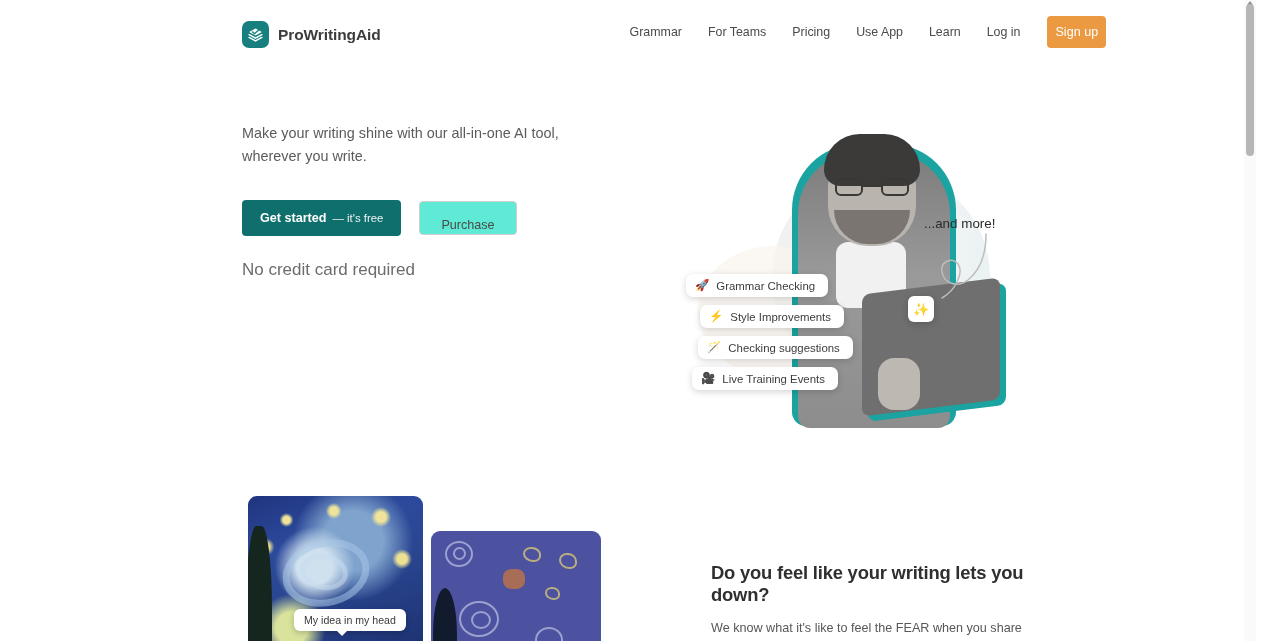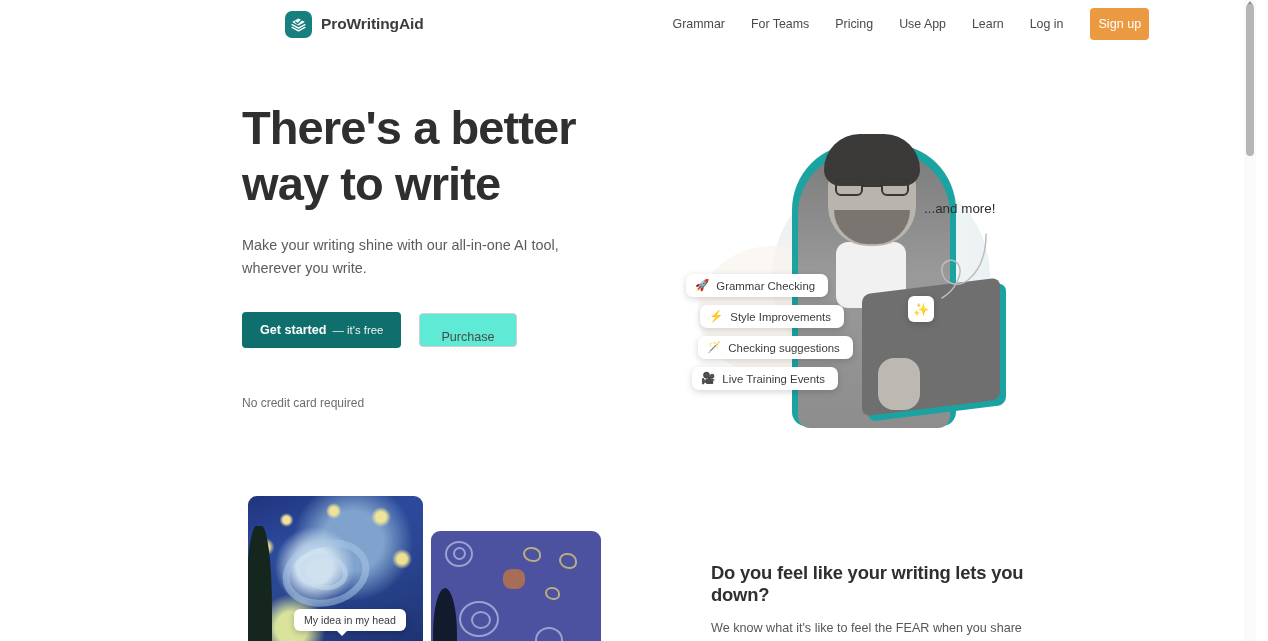--- a/index.html
+++ b/index.html
@@ -22,25 +22,24 @@
     height: 641px;
     position: relative;
     overflow: hidden;
     background: #ffffff;
   }
 
   
   header.site-header {
     height: 48px;
     display: flex;
-    align-items: center;
+    align-items: flex-end;
     padding: 0 0 0 242px;
     background: #ffffff;
     position: relative;
-    margin-left: 43px;
   }
 
   .brand {
     display: flex;
     align-items: center;
     gap: 9px;
     cursor: pointer;
   }
 
   .brand-mark {
@@ -148,22 +147,22 @@
     border: 1px solid #cfcfcf;
     border-radius: 4px;
     height: 33px;
     padding: 16px 21px;
     font-size: 12.6px;
     cursor: pointer;
     font-family: "Liberation Sans", sans-serif;
   }
 
   .hero-note {
-    margin-top: 48px;
-    font-size: 12px;
+    margin-top: 24px;
+    font-size: 17px;
     color: #6c6c6c;
   }
 
   
   .hero-art {
     position: absolute;
     left: 660px;
     top: 58px;
     width: 360px;
     height: 330px;
@@ -317,21 +316,21 @@
     display: flex;
     align-items: center;
     justify-content: center;
     font-size: 13px;
     z-index: 7;
   }
 
   .and-more {
     position: absolute;
     left: 264px;
-    top: 95px;
+    top: 110px;
     font-size: 13.4px;
     color: #2c2c2c;
     font-weight: 500;
     white-space: nowrap;
     z-index: 7;
   }
   .squiggle {
     position: absolute;
     left: 268px;
     top: 126px;
@@ -520,22 +519,20 @@
       <a class="nav-link">Use App</a>
       <a class="nav-link">Learn</a>
       <a class="nav-link">Log in</a>
       <button class="signup-btn">Sign up</button>
     </nav>
   </header>
 
   <section class="hero">
 
     <div class="hero-copy">
-      <h1 class="hero-title">There's a better
-way to write</h1>
       <p class="hero-sub">Make your writing shine with our all-in-one AI tool,
 wherever you write.</p>
 
       <div class="hero-actions">
         <button class="btn-primary">
           <span class="lbl">Get started</span>
           <span class="sub">— it's free</span>
         </button>
         <button class="btn-outline">Purchase</button>
       </div>

